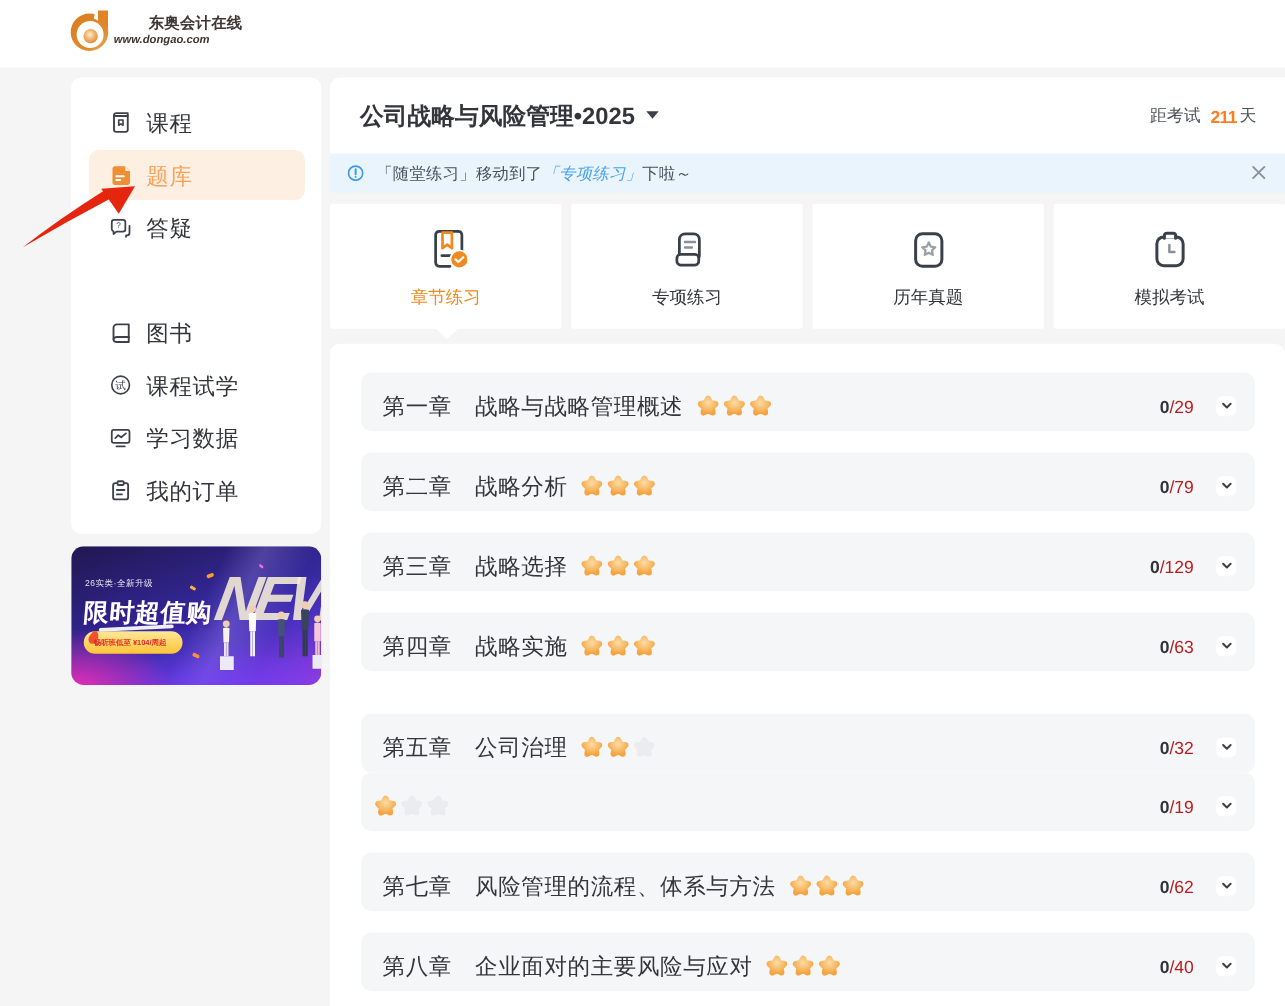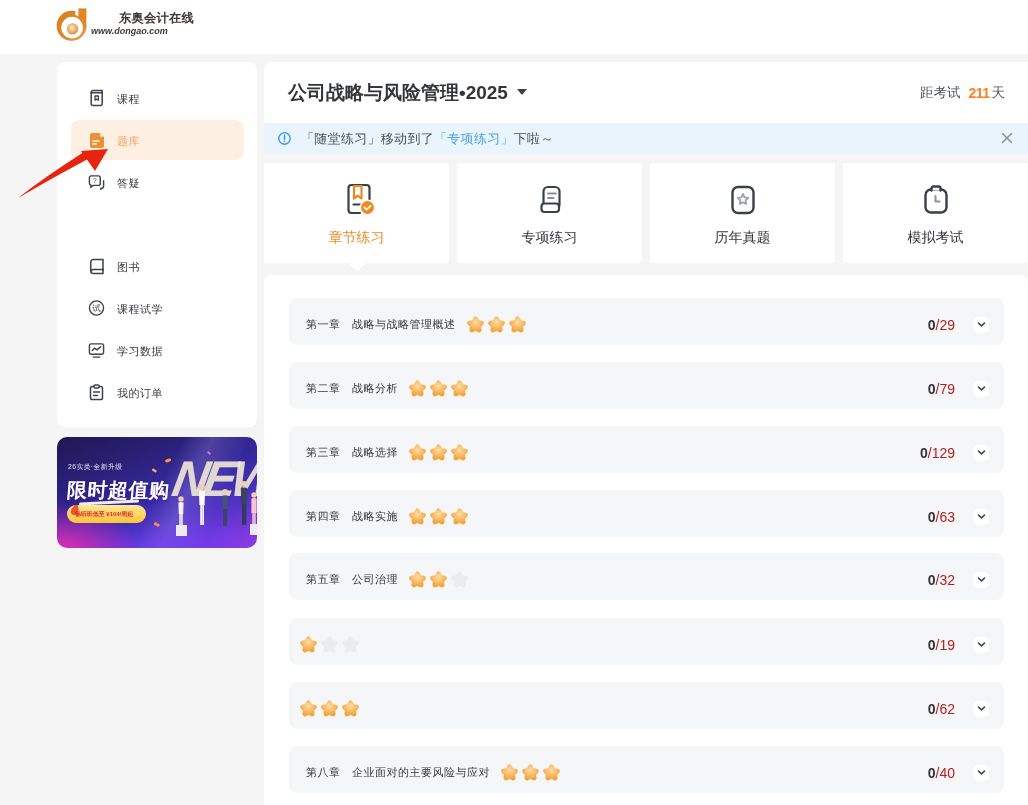--- a/index.html
+++ b/index.html
@@ -10,21 +10,21 @@
 
   
   .header { left:0; top:0; width:1028px; height:54px; background:#fff; }
   .logo-text { left:91px; top:12px; color:#3e3734; font-weight:700; font-size:12.3px; letter-spacing:0.2px; line-height:1;margin-left:28px; }
   .logo-url  { left:91px; top:27px; color:#3e3734; font-weight:700; font-size:9px; letter-spacing:0px; line-height:1;font-style:italic; }
 
   
   .sidebar { left:57px; top:62px; width:200px; height:365px; background:#fff; border-radius:8px; }
   .mitem { position:absolute; left:0; width:200px; height:42px; display:flex; align-items:center; }
   .mitem .mi { position:absolute; left:31px; width:17px; height:17px; display:flex; align-items:center; justify-content:center; }
-  .mitem .mt { position:absolute; left:60px; margin-top:2px; font-size:11px; color:#33353a; letter-spacing:0.5px; }
+  .mitem .mt { position:absolute; left:60px; margin-top:2px; font-size:18px; color:#33353a; letter-spacing:0.5px; }
   .hl { position:absolute; left:14px; top:58px; width:173px; height:40px; background:#fdefe1; border-radius:8px; }
   .mt-orange { color:#f8a35c !important; }
 
   
   .banner { left:57px; top:437px; width:200px; height:111px; border-radius:10px; overflow:hidden;
      background:
        radial-gradient(120px 75px at 2% 104%, rgba(240,45,182,.98), rgba(240,45,182,0) 65%),
        radial-gradient(175px 72px at 62% 120%, rgba(106,62,250,1), rgba(106,62,250,0) 72%),
        linear-gradient(115deg, rgba(200,170,255,0) 50%, rgba(200,175,255,.22) 62%, rgba(200,175,255,0) 78%),
        linear-gradient(160deg, #221750 0%, #2a1f75 25%, #34289c 48%, #4a31c0 68%, #7538da 86%, #9a3ad8 100%);
@@ -39,34 +39,34 @@
 
   
   .titleband { left:264px; top:62px; width:764px; height:61px; background:#fff; border-radius:8px 0 0 0; }
   .h1 { position:absolute; left:24px; top:50%; transform:translateY(-50%); font-size:19px; font-weight:700; color:#33353a; letter-spacing:0px; }
   .h1-caret { display:inline-block; width:0; height:0; border-left:5.5px solid transparent; border-right:5.5px solid transparent; border-top:6.5px solid #3c4149; vertical-align:middle; margin-left:9px; margin-top:-2px; }
   .countdown { position:absolute; right:23px; top:50%; transform:translateY(-50%); font-size:13.5px; color:#4a5058; display:flex; align-items:center; }
   .countdown b { color:#ff7d1f; font-size:14px; font-weight:700; margin:0 2px 0 8px; letter-spacing:-0.5px; }
 
   .bluebar { left:264px; top:123px; width:764px; height:31px; background:#e9f4fd; display:flex; align-items:center; }
   .bluebar .txt { font-size:13px; color:#46505c; margin-left:37px; letter-spacing:0.3px; }
-  .bluebar .blue { color:#4ba2e8; }
+  .bluebar .blue { color:#4ba2e8;font-style:italic; }
   .bb-close { position:absolute; right:13px; top:7px; width:16px; height:16px; }
 
   
   .tab { top:163px; width:185px; height:100px; background:#fff; border-radius:2px; text-align:center; }
   .tab .lbl { position:absolute; width:100%; top:66px; font-size:14px; color:#33353a; letter-spacing:0px; }
   .tab .lbl.on { color:#f08a20; }
   .tab .ticon { position:absolute; left:50%; top:20px; transform:translateX(-50%); }
   .notch { left:351px; top:256px; width:13px; height:13px; background:#fff; transform:rotate(45deg); border-radius:2px; }
 
   
   .chapters { left:264px; top:275px; width:764px; height:540px; background:#fff; border-radius:8px 8px 0 0; }
   .crow { position:absolute; left:25px; width:715px; height:47px; background:#f5f6f8; border-radius:8px; display:flex; align-items:center; padding-top:6px; }
-  .crow .ct { margin-left:17px; font-size:11px; font-weight:500; color:#33353a; letter-spacing:0.5px; }
+  .crow .ct { margin-left:17px; font-size:18px; font-weight:500; color:#33353a; letter-spacing:0.5px; }
   .stars { display:flex; margin-left:11px; margin-top:0; }
   .stars svg { margin-right:4px; }
   .crow .right { position:absolute; right:15px; top:50%; transform:translateY(-50%); margin-top:3px; display:flex; align-items:center; }
   .crow .num { font-size:14px; font-weight:600; color:#33353a; }
   .crow .den { font-size:14px; color:#b91c1c; }
   .chev { width:16px; height:16px; background:#fff; border-radius:5px; margin-left:18px; display:flex; align-items:center; justify-content:center; }
 </style>
 </head>
 <body>
 
@@ -378,21 +378,21 @@
       <span class="right">
         <span class="num">0</span>
         <span class="den">/63</span>
         <span class="chev">
           <svg width="11" height="11" viewBox="0 0 11 11">
             <path d="M2.5 4 L5.5 7 L8.5 4" fill="none" stroke="#3a4049" stroke-width="1.6" stroke-linecap="round" stroke-linejoin="round"></path>
           </svg>
         </span>
       </span>
     </div>
-  <div class="crow" style="top:278px">
+  <div class="crow" style="top:296px">
       <span class="ct">第五章　公司治理</span>
       <span class="stars">
         <svg width="17" height="17" viewBox="0 0 16 16">
           <path d="M8.00 2.60 L9.82 5.99 L13.61 6.68 L10.95 9.46 L11.47 13.27 L8.00 11.60 L4.53 13.27 L5.05 9.46 L2.39 6.68 L6.18 5.99 Z" fill="url(#sg)" stroke="url(#sg)" stroke-width="4.4" stroke-linejoin="round"></path>
         </svg>
         <svg width="17" height="17" viewBox="0 0 16 16">
           <path d="M8.00 2.60 L9.82 5.99 L13.61 6.68 L10.95 9.46 L11.47 13.27 L8.00 11.60 L4.53 13.27 L5.05 9.46 L2.39 6.68 L6.18 5.99 Z" fill="url(#sg)" stroke="url(#sg)" stroke-width="4.4" stroke-linejoin="round"></path>
         </svg>
         <svg width="17" height="17" viewBox="0 0 16 16">
           <path d="M8.00 2.60 L9.82 5.99 L13.61 6.68 L10.95 9.46 L11.47 13.27 L8.00 11.60 L4.53 13.27 L5.05 9.46 L2.39 6.68 L6.18 5.99 Z" fill="#eaecf0" stroke="#eaecf0" stroke-width="4.4" stroke-linejoin="round"></path>
@@ -424,20 +424,21 @@
         <span class="num">0</span>
         <span class="den">/19</span>
         <span class="chev">
           <svg width="11" height="11" viewBox="0 0 11 11">
             <path d="M2.5 4 L5.5 7 L8.5 4" fill="none" stroke="#3a4049" stroke-width="1.6" stroke-linecap="round" stroke-linejoin="round"></path>
           </svg>
         </span>
       </span>
     </div>
   <div class="crow" style="top:407px">
+      <span class="ct">第七章　风险管理的流程、体系与方法</span>
       <span class="stars">
         <svg width="17" height="17" viewBox="0 0 16 16">
           <path d="M8.00 2.60 L9.82 5.99 L13.61 6.68 L10.95 9.46 L11.47 13.27 L8.00 11.60 L4.53 13.27 L5.05 9.46 L2.39 6.68 L6.18 5.99 Z" fill="url(#sg)" stroke="url(#sg)" stroke-width="4.4" stroke-linejoin="round"></path>
         </svg>
         <svg width="17" height="17" viewBox="0 0 16 16">
           <path d="M8.00 2.60 L9.82 5.99 L13.61 6.68 L10.95 9.46 L11.47 13.27 L8.00 11.60 L4.53 13.27 L5.05 9.46 L2.39 6.68 L6.18 5.99 Z" fill="url(#sg)" stroke="url(#sg)" stroke-width="4.4" stroke-linejoin="round"></path>
         </svg>
         <svg width="17" height="17" viewBox="0 0 16 16">
           <path d="M8.00 2.60 L9.82 5.99 L13.61 6.68 L10.95 9.46 L11.47 13.27 L8.00 11.60 L4.53 13.27 L5.05 9.46 L2.39 6.68 L6.18 5.99 Z" fill="url(#sg)" stroke="url(#sg)" stroke-width="4.4" stroke-linejoin="round"></path>
         </svg>

